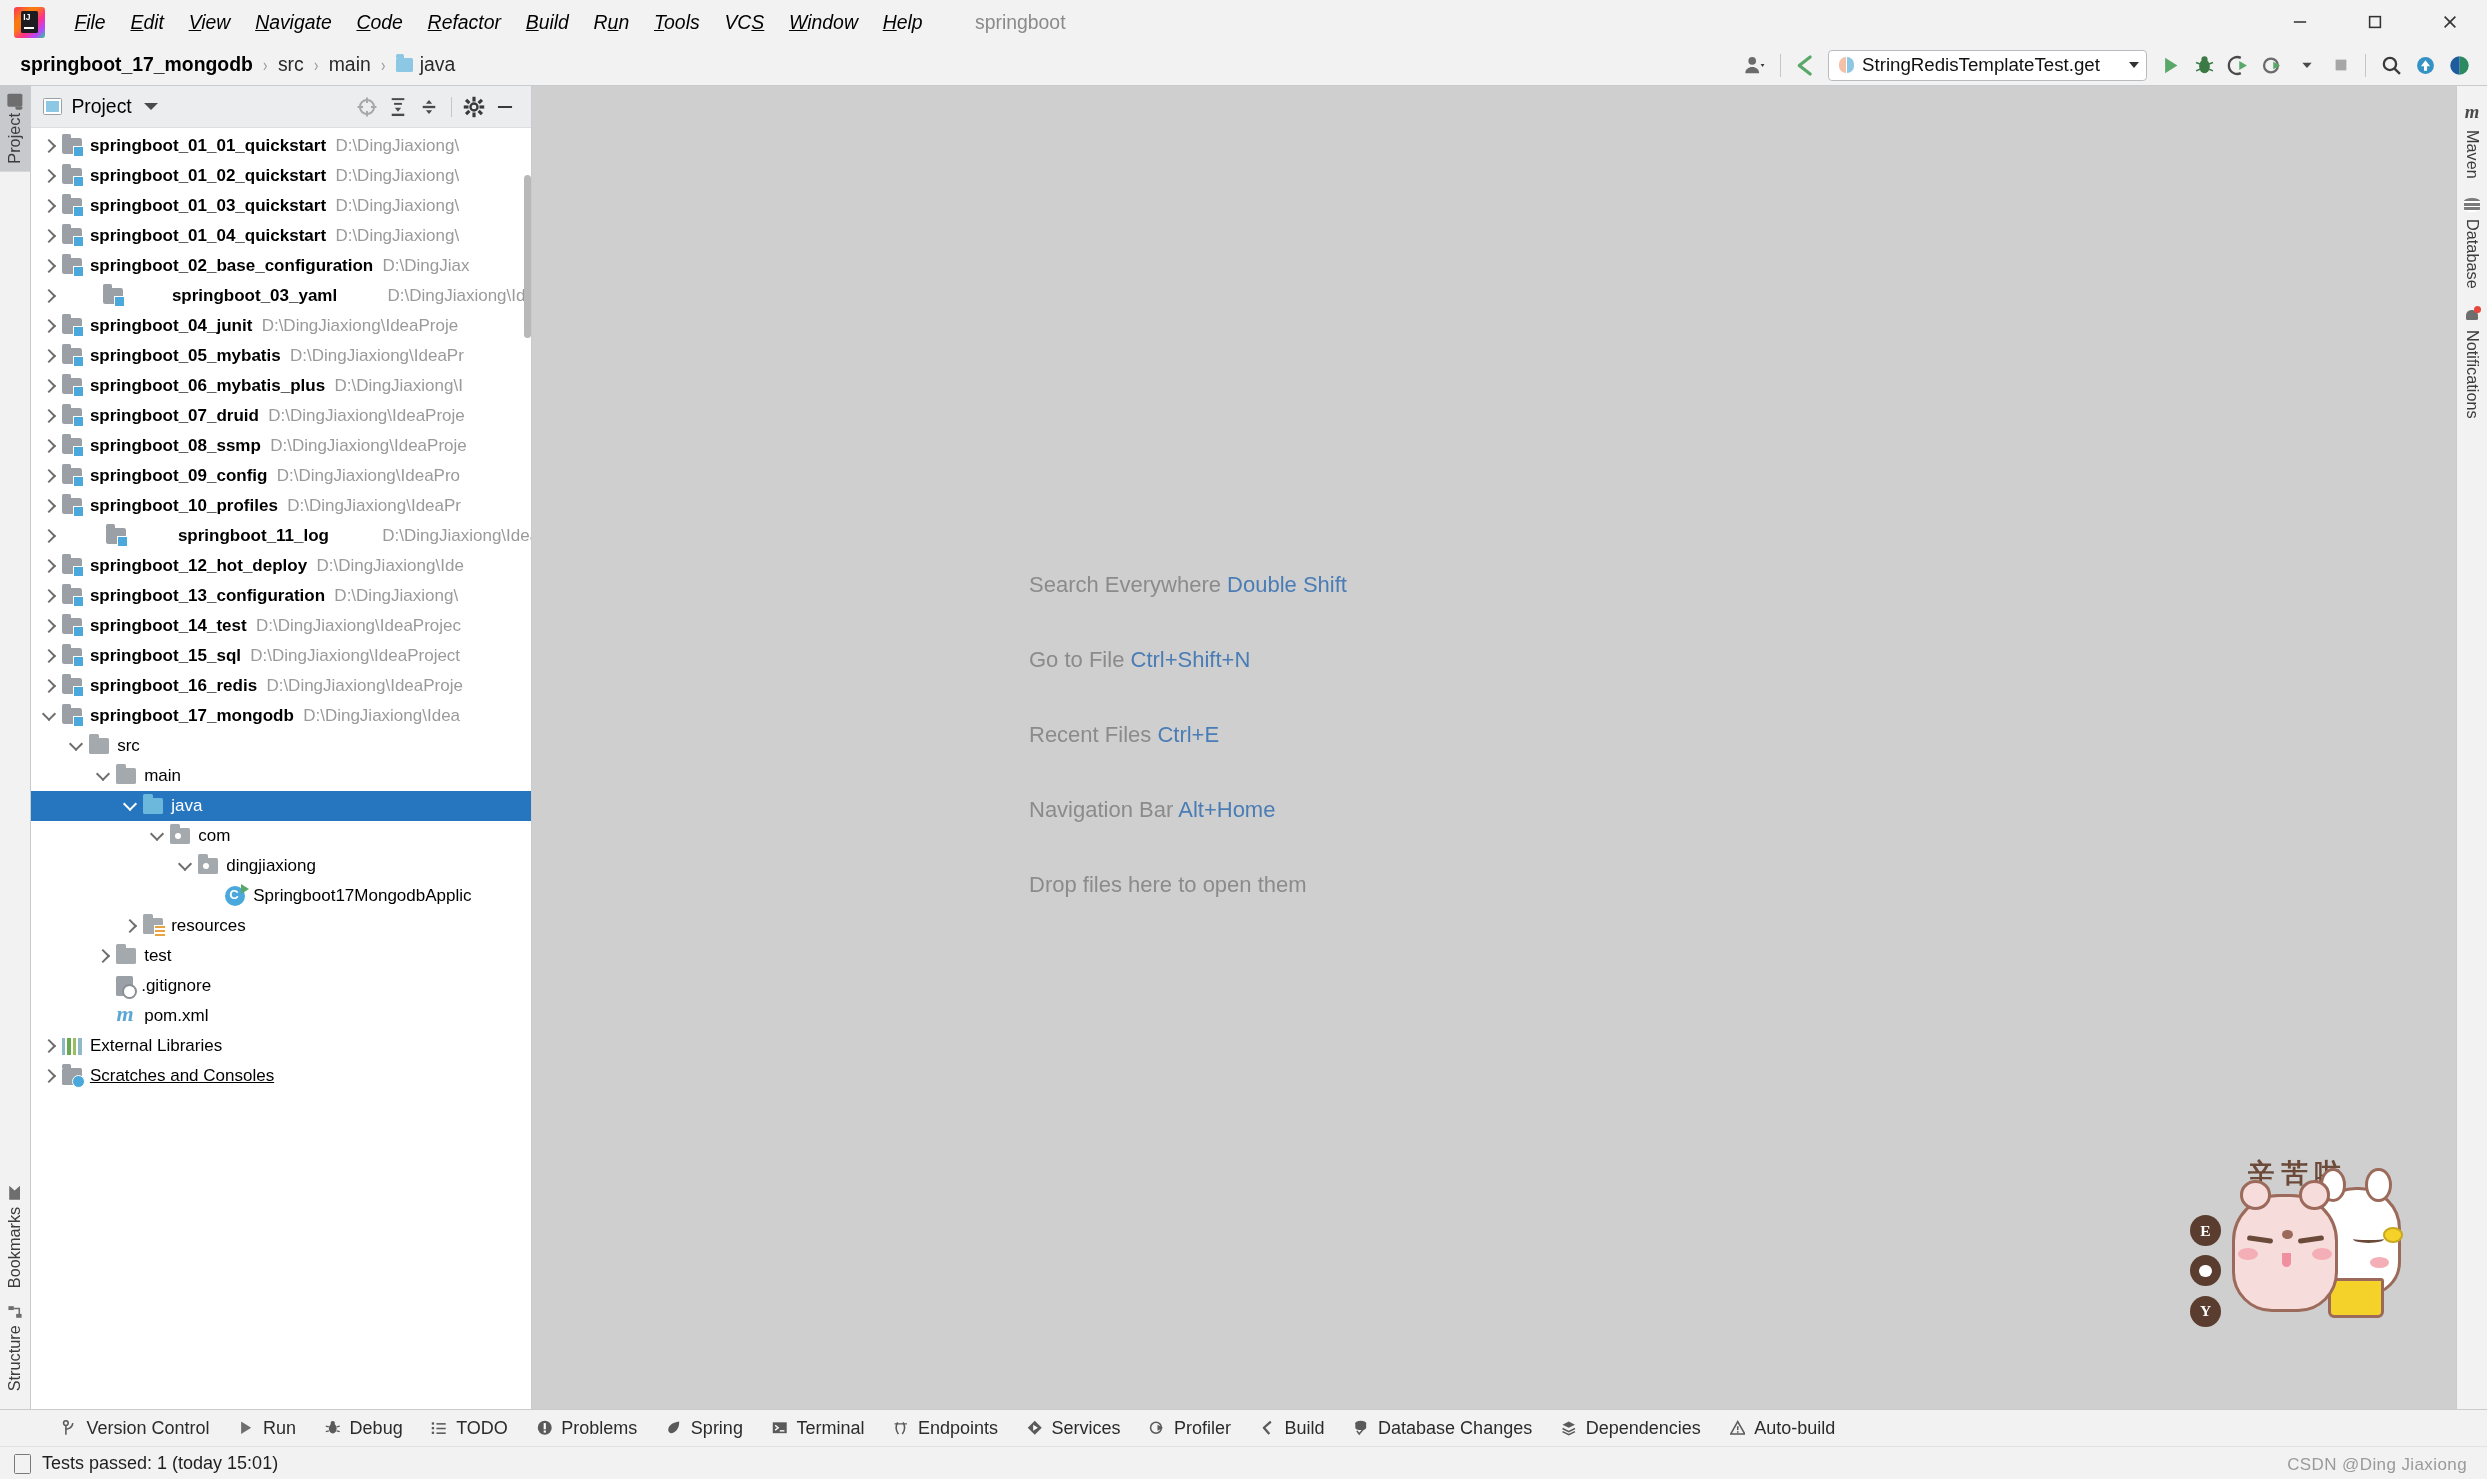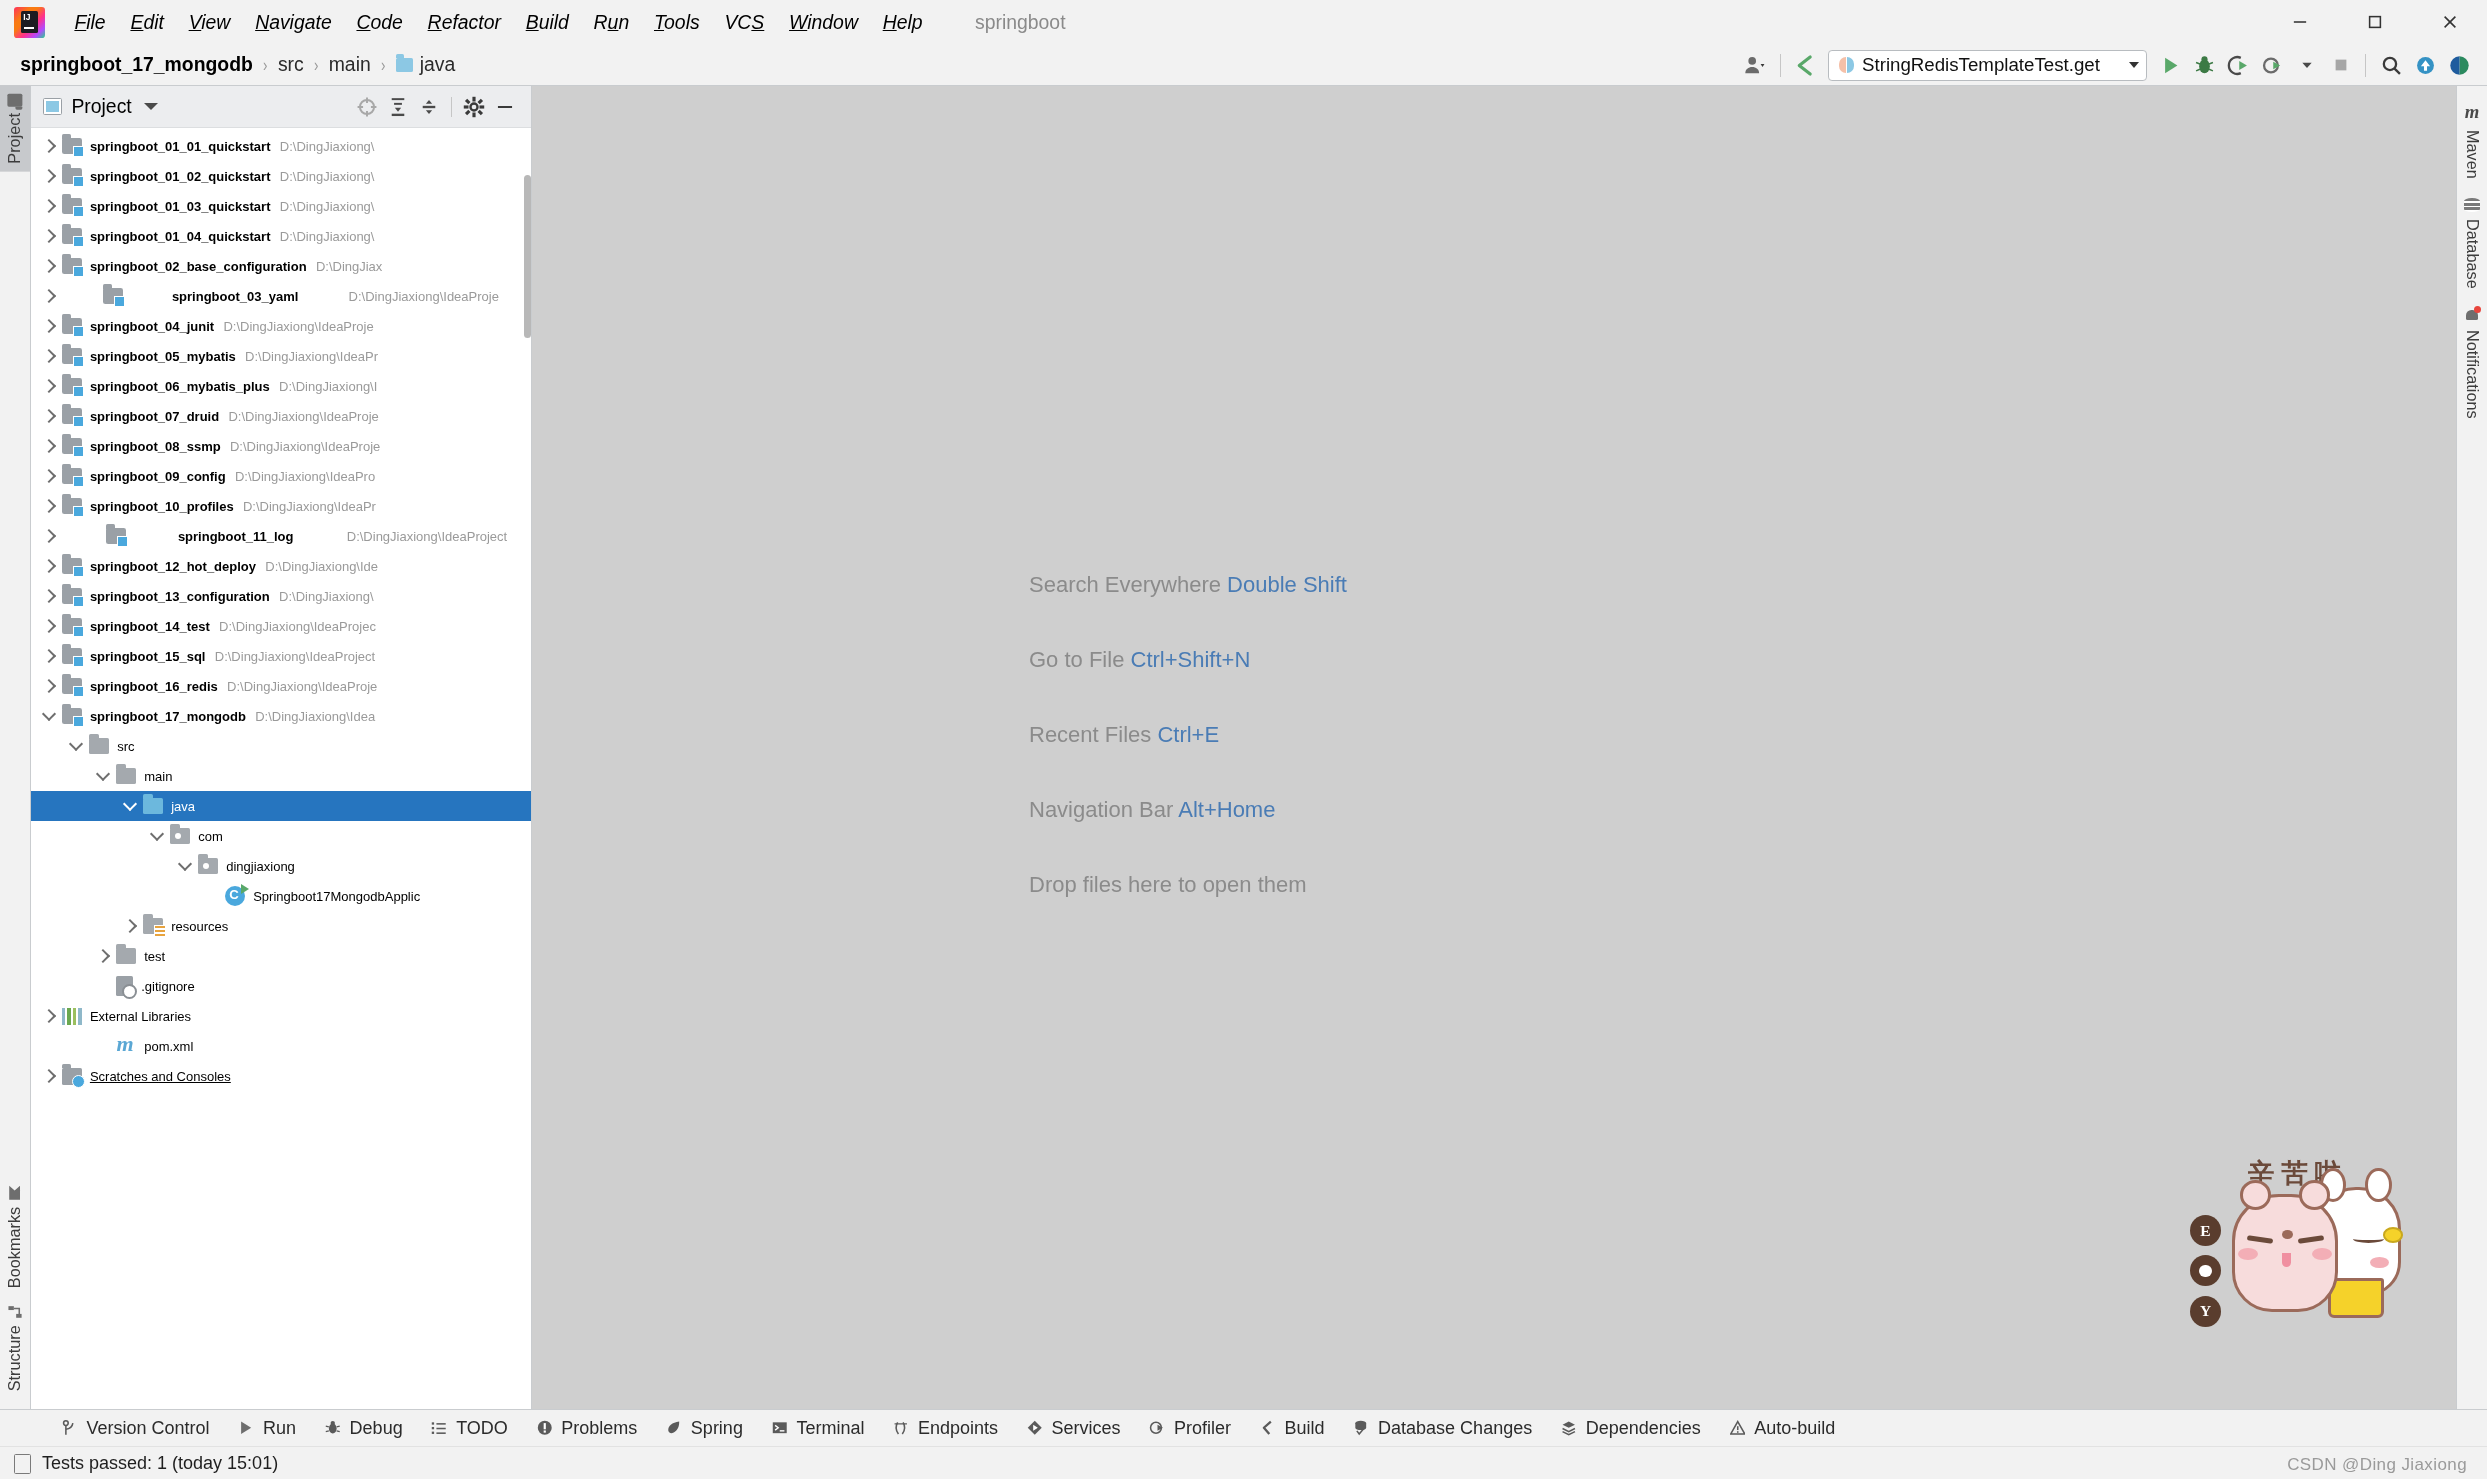--- a/index.html
+++ b/index.html
@@ -182,21 +182,21 @@
   .ph-btn { width:31px;height:31px;display:flex;align-items:center;justify-content:center;color:#5a5a5a;}
   .ph-sep { width:0.8px;height:20px;background:#c6c6c6;margin:0 6.2px;}
 
   .tree {
     flex: 1 1 auto; overflow: hidden; position: relative;
     padding-top: 3.1px; background:#fff;
   }
   .trow {
     height: 30px; display:flex; align-items:center;
     white-space: nowrap; padding-right: 18px;
-    font-size: 13px; color:#000;
+    font-size: 17px; color:#000;
   }
   .trow.sel { background:#2675bf; color:#fff; }
   .tw { width: 26.4px; flex:0 0 26.4px; display:flex; align-items:center; justify-content:center; }
   .chev {
     width: 10px; height: 10px;
     border-right: 2.3px solid #6e6e6e; border-bottom: 2.3px solid #6e6e6e;
   }
   .chev.closed { transform: rotate(-45deg); }
   .chev.open   { transform: rotate(45deg); margin-top:-3.9px; }
   .trow.sel .chev { border-color:#fff; }
@@ -812,31 +812,31 @@
               <span class="chev closed"></span>
             </span>
             <span class="ico ico-folder"></span>
             <span class="tlabel norm">test</span>
           </div>
           <div class="trow" style="padding-left: 59px;">
             <span class="tw"></span>
             <span class="ico ico-git"></span>
             <span class="tlabel norm">.gitignore</span>
           </div>
-          <div class="trow" style="padding-left: 4.7px;">
-            <span class="tw">
-              <span class="chev closed"></span>
-            </span>
-            <span class="ico ico-lib"></span>
-            <span class="tlabel norm">External Libraries</span>
-          </div>
           <div class="trow" style="padding-left: 59px;">
             <span class="tw"></span>
             <span class="ico ico-m"></span>
             <span class="tlabel norm">pom.xml</span>
+          </div>
+          <div class="trow" style="padding-left: 4.7px;">
+            <span class="tw">
+              <span class="chev closed"></span>
+            </span>
+            <span class="ico ico-lib"></span>
+            <span class="tlabel norm">External Libraries</span>
           </div>
           <div class="trow" style="padding-left: 4.7px; text-decoration: underline;">
             <span class="tw">
               <span class="chev closed"></span>
             </span>
             <span class="ico ico-scr"></span>
             <span class="tlabel norm">Scratches and Consoles</span>
           </div>
         </div>
     </div>

